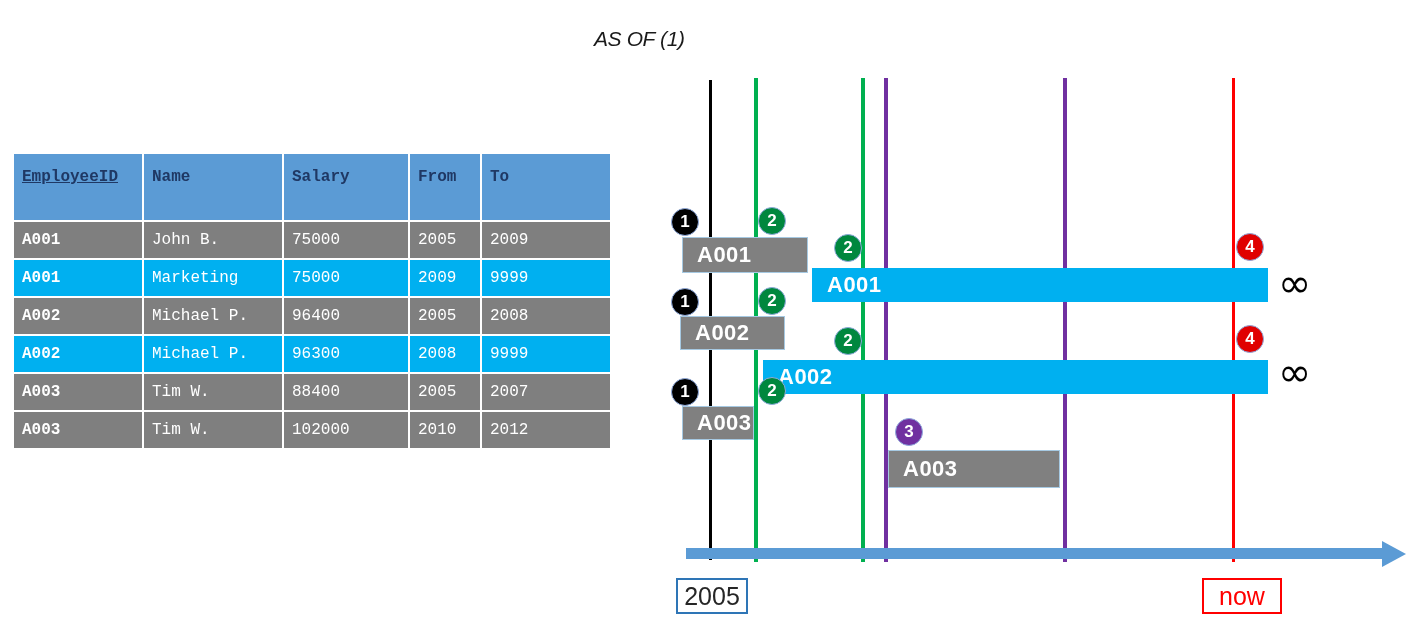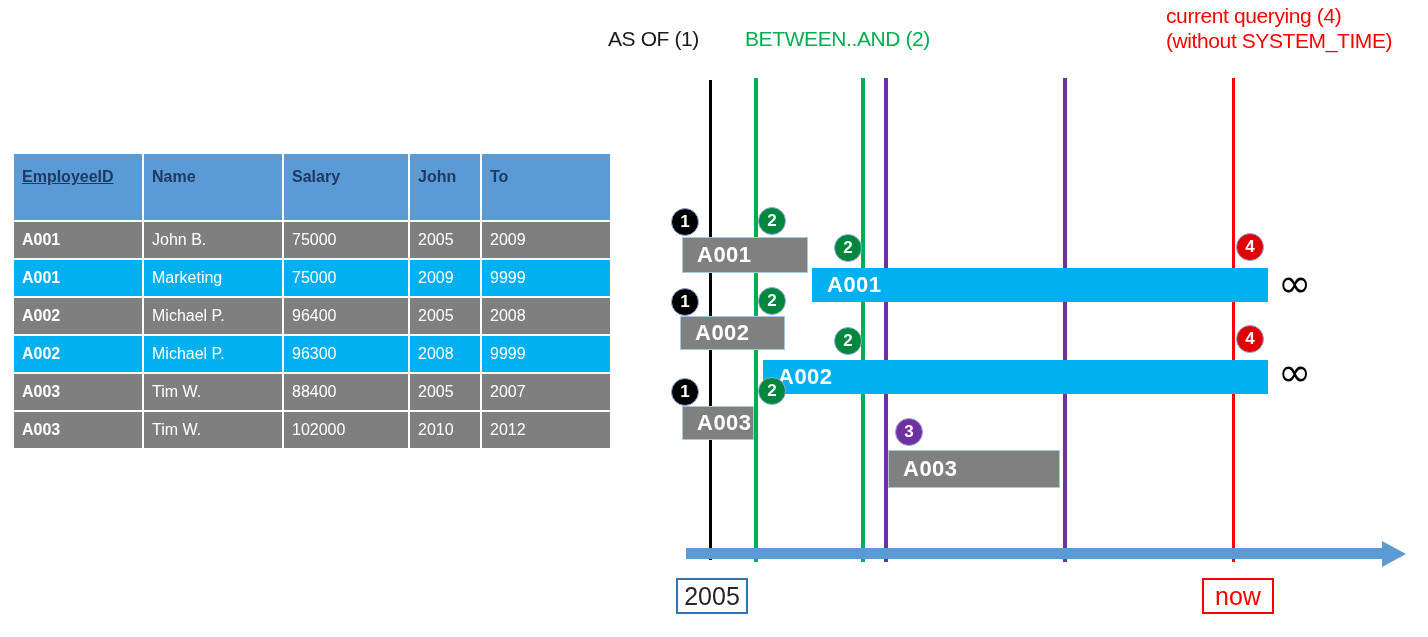--- a/index.html
+++ b/index.html
@@ -19,20 +19,21 @@
     table-layout:fixed;
   }
   .emp-table td{
     padding:0 8px;
     vertical-align:middle;
     font-size:16px;
     color:#ffffff;
     height:36px;
     box-sizing:border-box;
     white-space:nowrap;
+    font-family:Liberation Mono, monospace;
   }
   .emp-table thead td{
     background:#5B9BD5;
     color:#1F3864;
     font-weight:bold;
     height:66px;
     vertical-align:top;
     padding-top:14px;
     font-size:16px;
   }
@@ -43,21 +44,21 @@
   .col-id{width:128px;}
   .col-name{width:138px;}
   .col-salary{width:124px;}
   .col-from{width:70px;}
   .col-to{width:128px;}
 
   
   .diagram{position:absolute;left:0;top:0;width:1428px;height:637px;}
 
   .legend{position:absolute;font-size:21px;white-space:nowrap;letter-spacing:-0.4px;}
-  .lg1{left:608px;top:27px;color:#1a1a1a;}
+  .lg1{left:594px;top:27px;color:#1a1a1a;font-style:italic;}
   .lg2{left:745px;top:27px;color:#00B050;}
   .lg3{left:972px;top:27px;color:#7030A0;}
   .lg4{left:1166px;top:3px;color:#FF0000;line-height:25px;}
 
   .vline{position:absolute;width:4px;}
   .vl-black{left:709px;top:80px;height:480px;background:#000000;width:3px;}
   .vl-green1{left:754px;top:78px;height:484px;background:#00B050;}
   .vl-green2{left:861px;top:78px;height:484px;background:#00B050;}
   .vl-purple1{left:884px;top:78px;height:484px;background:#7030A0;}
   .vl-purple2{left:1063px;top:78px;height:484px;background:#7030A0;}
@@ -104,21 +105,21 @@
     font-family:"DejaVu Sans", sans-serif;
     line-height:1;
   }
 
   .axis-lbl-box{
     position:absolute;
     display:flex;align-items:center;justify-content:center;
     font-size:25px;box-sizing:border-box;
   }
   .lbl-2005{left:676px;top:578px;width:72px;height:36px;border:2px solid #2E75B6;color:#262626;}
-  .lbl-now{left:1202px;top:578px;width:72px;height:36px;border:2px solid #FF0000;color:#FF0000;}
+  .lbl-now{left:1202px;top:578px;width:80px;height:36px;border:2px solid #FF0000;color:#FF0000;}
   .lbl-period{
     position:absolute;left:836px;top:574px;width:260px;
     text-align:center;font-size:29px;color:#262626;
   }
 </style>
 </head>
 <body>
 
 <div class="root">
 
@@ -128,21 +129,21 @@
         <col class="col-name">
         <col class="col-salary">
         <col class="col-from">
         <col class="col-to">
     </colgroup>
     <thead>
       <tr>
         <td class="underlined"><span>EmployeeID</span></td>
         <td><span>Name</span></td>
         <td><span>Salary</span></td>
-        <td><span>John</span></td>
+        <td><span>From</span></td>
         <td><span>To</span></td>
       </tr>
     </thead>
     <tbody>
       <tr class="row-gray">
         <td class="c-id">A001</td>
         <td>John  B.</td>
         <td>75000</td>
         <td>2005</td>
         <td>2009</td>
@@ -181,25 +182,20 @@
         <td>102000</td>
         <td>2010</td>
         <td>2012</td>
       </tr>
     </tbody>
   </table>
 
   <div class="diagram">
 
     <div class="legend lg1">AS OF (1)</div>
-    <div class="legend lg2">BETWEEN..AND (2)</div>
-    <div class="legend lg4">
-      <div>current querying (4)</div>
-      <div>(without SYSTEM_TIME)</div>
-    </div>
 
     <div class="vline vl-black"></div>
     <div class="vline vl-green1"></div>
     <div class="vline vl-green2"></div>
     <div class="vline vl-purple1"></div>
     <div class="vline vl-purple2"></div>
     <div class="vline vl-red"></div>
 
     <div class="bar bar-gray" style="left:682px;top:237px;width:126px;height:36px;">A001</div>
     <div class="bar bar-cyan" style="left:812px;top:268px;width:456px;height:34px;">A001</div>

